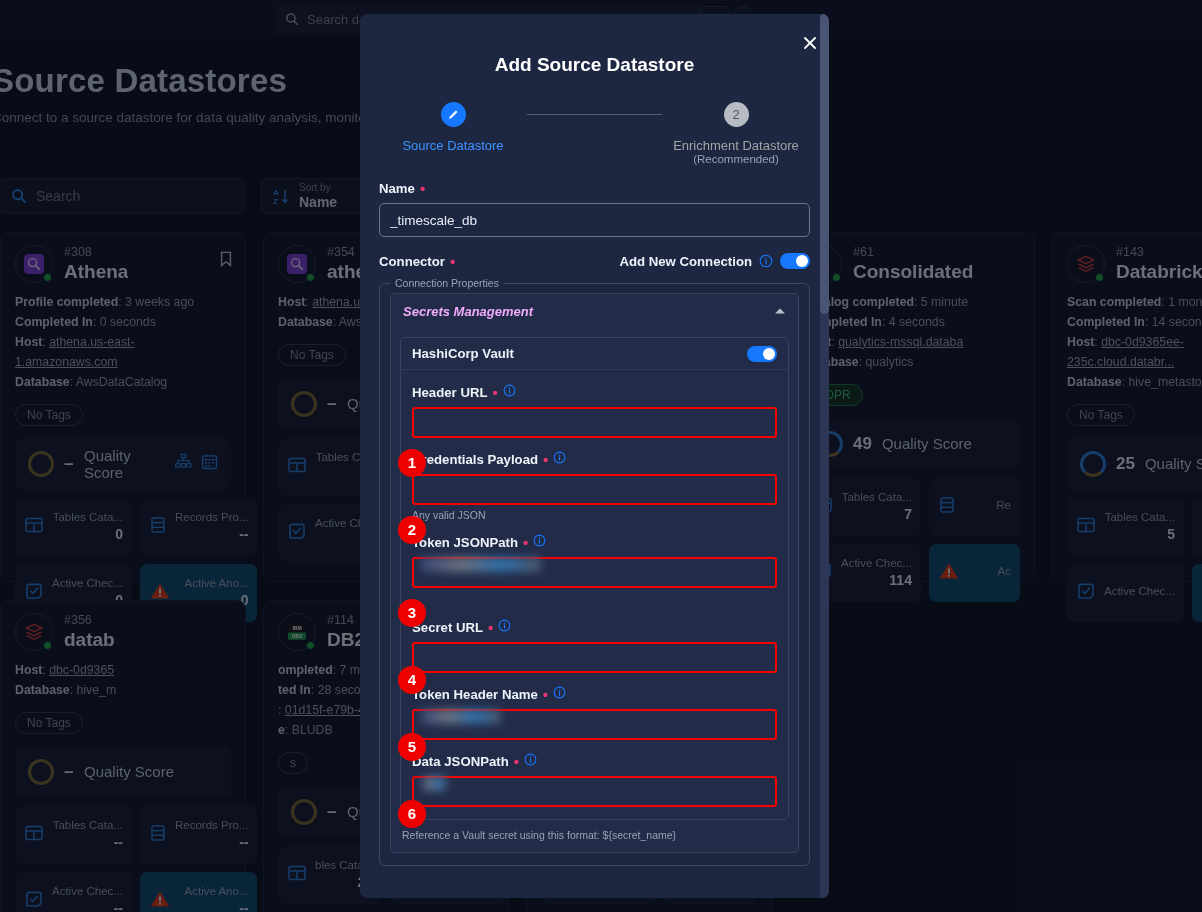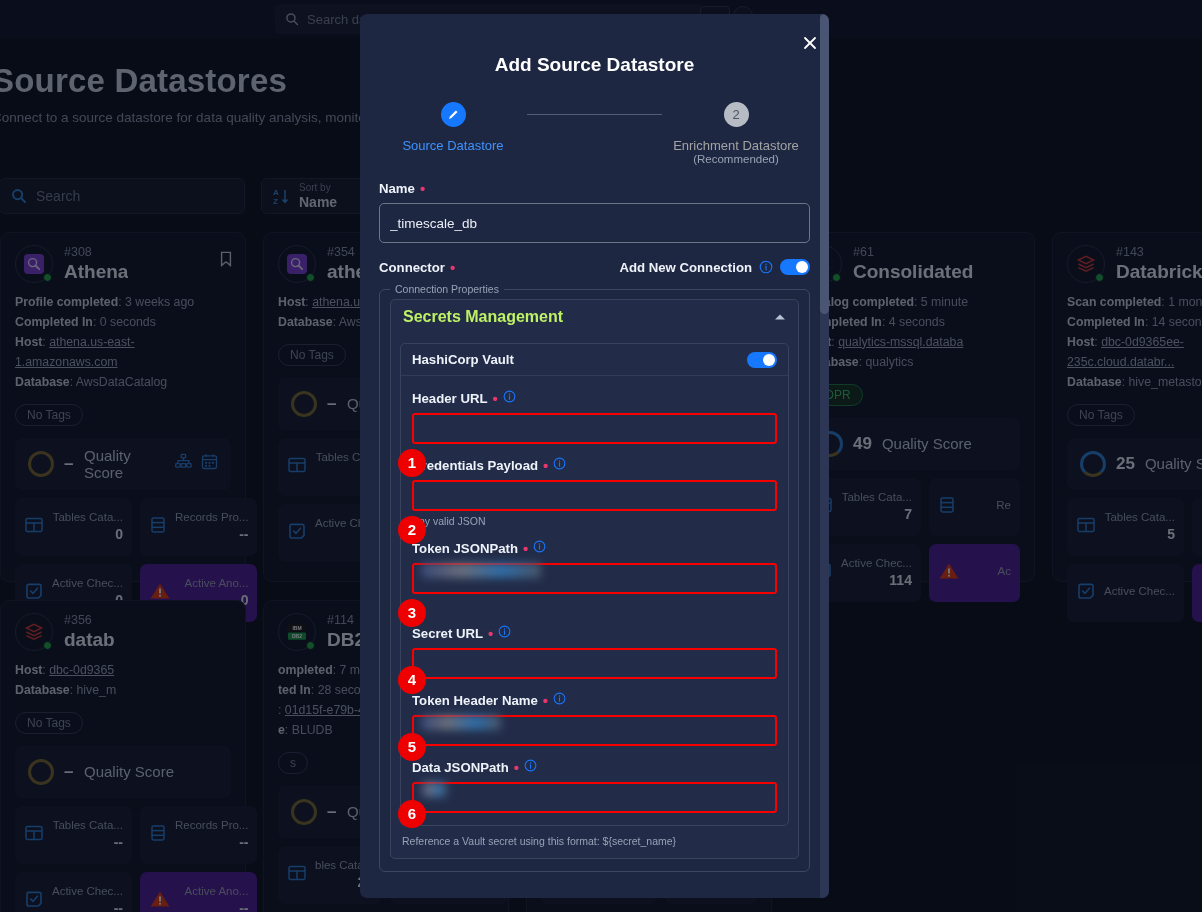--- a/index.html
+++ b/index.html
@@ -93,21 +93,21 @@
   .donut { width: 26px; height: 26px; border-radius: 50%; flex: 0 0 26px; }
   .qs-val { font-size: 17px; font-weight: bold; color: #e3eaf6; min-width: 10px; }
   .qs-lbl { font-size: 15px; color: #c2ccdc; }
   .qs-icons { margin-left: auto; display: flex; gap: 9px; }
 
   .stats { margin-top: 8px; display: grid; grid-template-columns: 1fr 1fr; gap: 8px; }
   .stat {
     background: #141c31; border-radius: 7px; height: 58px; display: flex;
     align-items: center; gap: 8px; padding: 0 9px;
   }
-  .stat.warn { background: #4c1d95; }
+  .stat.warn { background: #0c4a6e; }
   .stat-txt { margin-left: auto; text-align: right; }
   .stat-lbl { font-size: 11.5px; color: #98a2b6; white-space: nowrap; }
   .stat-num { font-size: 14px; font-weight: bold; color: #e3eaf6; margin-top: 3px; }
 
   
   .overlay { position: absolute; inset: 0; background: rgba(5,8,16,.55); }
   .modal {
     position: absolute; left: 360px; top: 14px; width: 469px; height: 884px;
     background: #1e2742; border-radius: 7px; overflow: hidden;
   }
@@ -135,21 +135,21 @@
     font-size: 13.2px; font-weight: bold; color: #eef2f9; margin-top: 16px;
     display: flex; align-items: center; gap: 5px;
   }
   .req { color: #e8366f; font-size: 15px; line-height: 1; }
   .input {
     margin-top: 7px; width: 100%; height: 31px; background: transparent;
     border: 1px solid #6d7siano; border: 1px solid #6d7687; border-radius: 5px;
     color: #e9eef7; font-size: 13.5px; padding: 0 10px;
     font-family: "Liberation Sans", sans-serif;
   }
-  .input.tall { height: 40px; }
+  .input.tall { height: 34px; }
 
   .connector-row {
     display: flex; align-items: center; justify-content: space-between; margin-top: 16px;
   }
   .connector-row .lft { font-size: 13.2px; font-weight: bold; color: #eef2f9; display:flex;align-items:center;gap:5px; }
   .connector-row .rgt { display: flex; align-items: center; gap: 7px; }
   .conn-toggle-lbl { font-size: 13.2px; font-weight: bold; color: #eef2f9; margin-left: 44px; }
   .toggle {
     width: 30px; height: 16px; border-radius: 9px; background: #1677ff; position: relative;
   }
@@ -171,21 +171,21 @@
     position: absolute; top: -7px; left: 10px; background: #1e2742; padding: 0 5px;
     font-size: 10.5px; color: #98a2b6;
   }
   .accordion {
     border: 1px solid #3a435c; border-radius: 5px; background: #222c49;
   }
   .acc-head {
     height: 34px; display: flex; align-items: center; justify-content: space-between;
     padding: 0 12px;
   }
-  .acc-title { font-size: 16px; font-weight: bold; color: #bef264; }
+  .acc-title { font-size: 13px; font-weight: bold; color: #f0abfc; font-style: italic; }
   .acc-body { padding: 9px 9px 11px 9px; }
   .vault-card { border: 1px solid #3a435c; border-radius: 5px; }
   .vault-head {
     height: 32px; display: flex; align-items: center; justify-content: space-between;
     padding: 0 11px; border-bottom: 1px solid #333c54;
   }
   .vault-title { font-size: 13.2px; font-weight: bold; color: #eef2f9; }
   .vault-body { padding: 4px 11px 12px 11px; }
   .hint { font-size: 10.5px; color: #98a2b6; margin-top: 4px; }
   .vault-foot { font-size: 10.5px; color: #98a2b6; margin-top: 9px; padding-left: 2px; }

